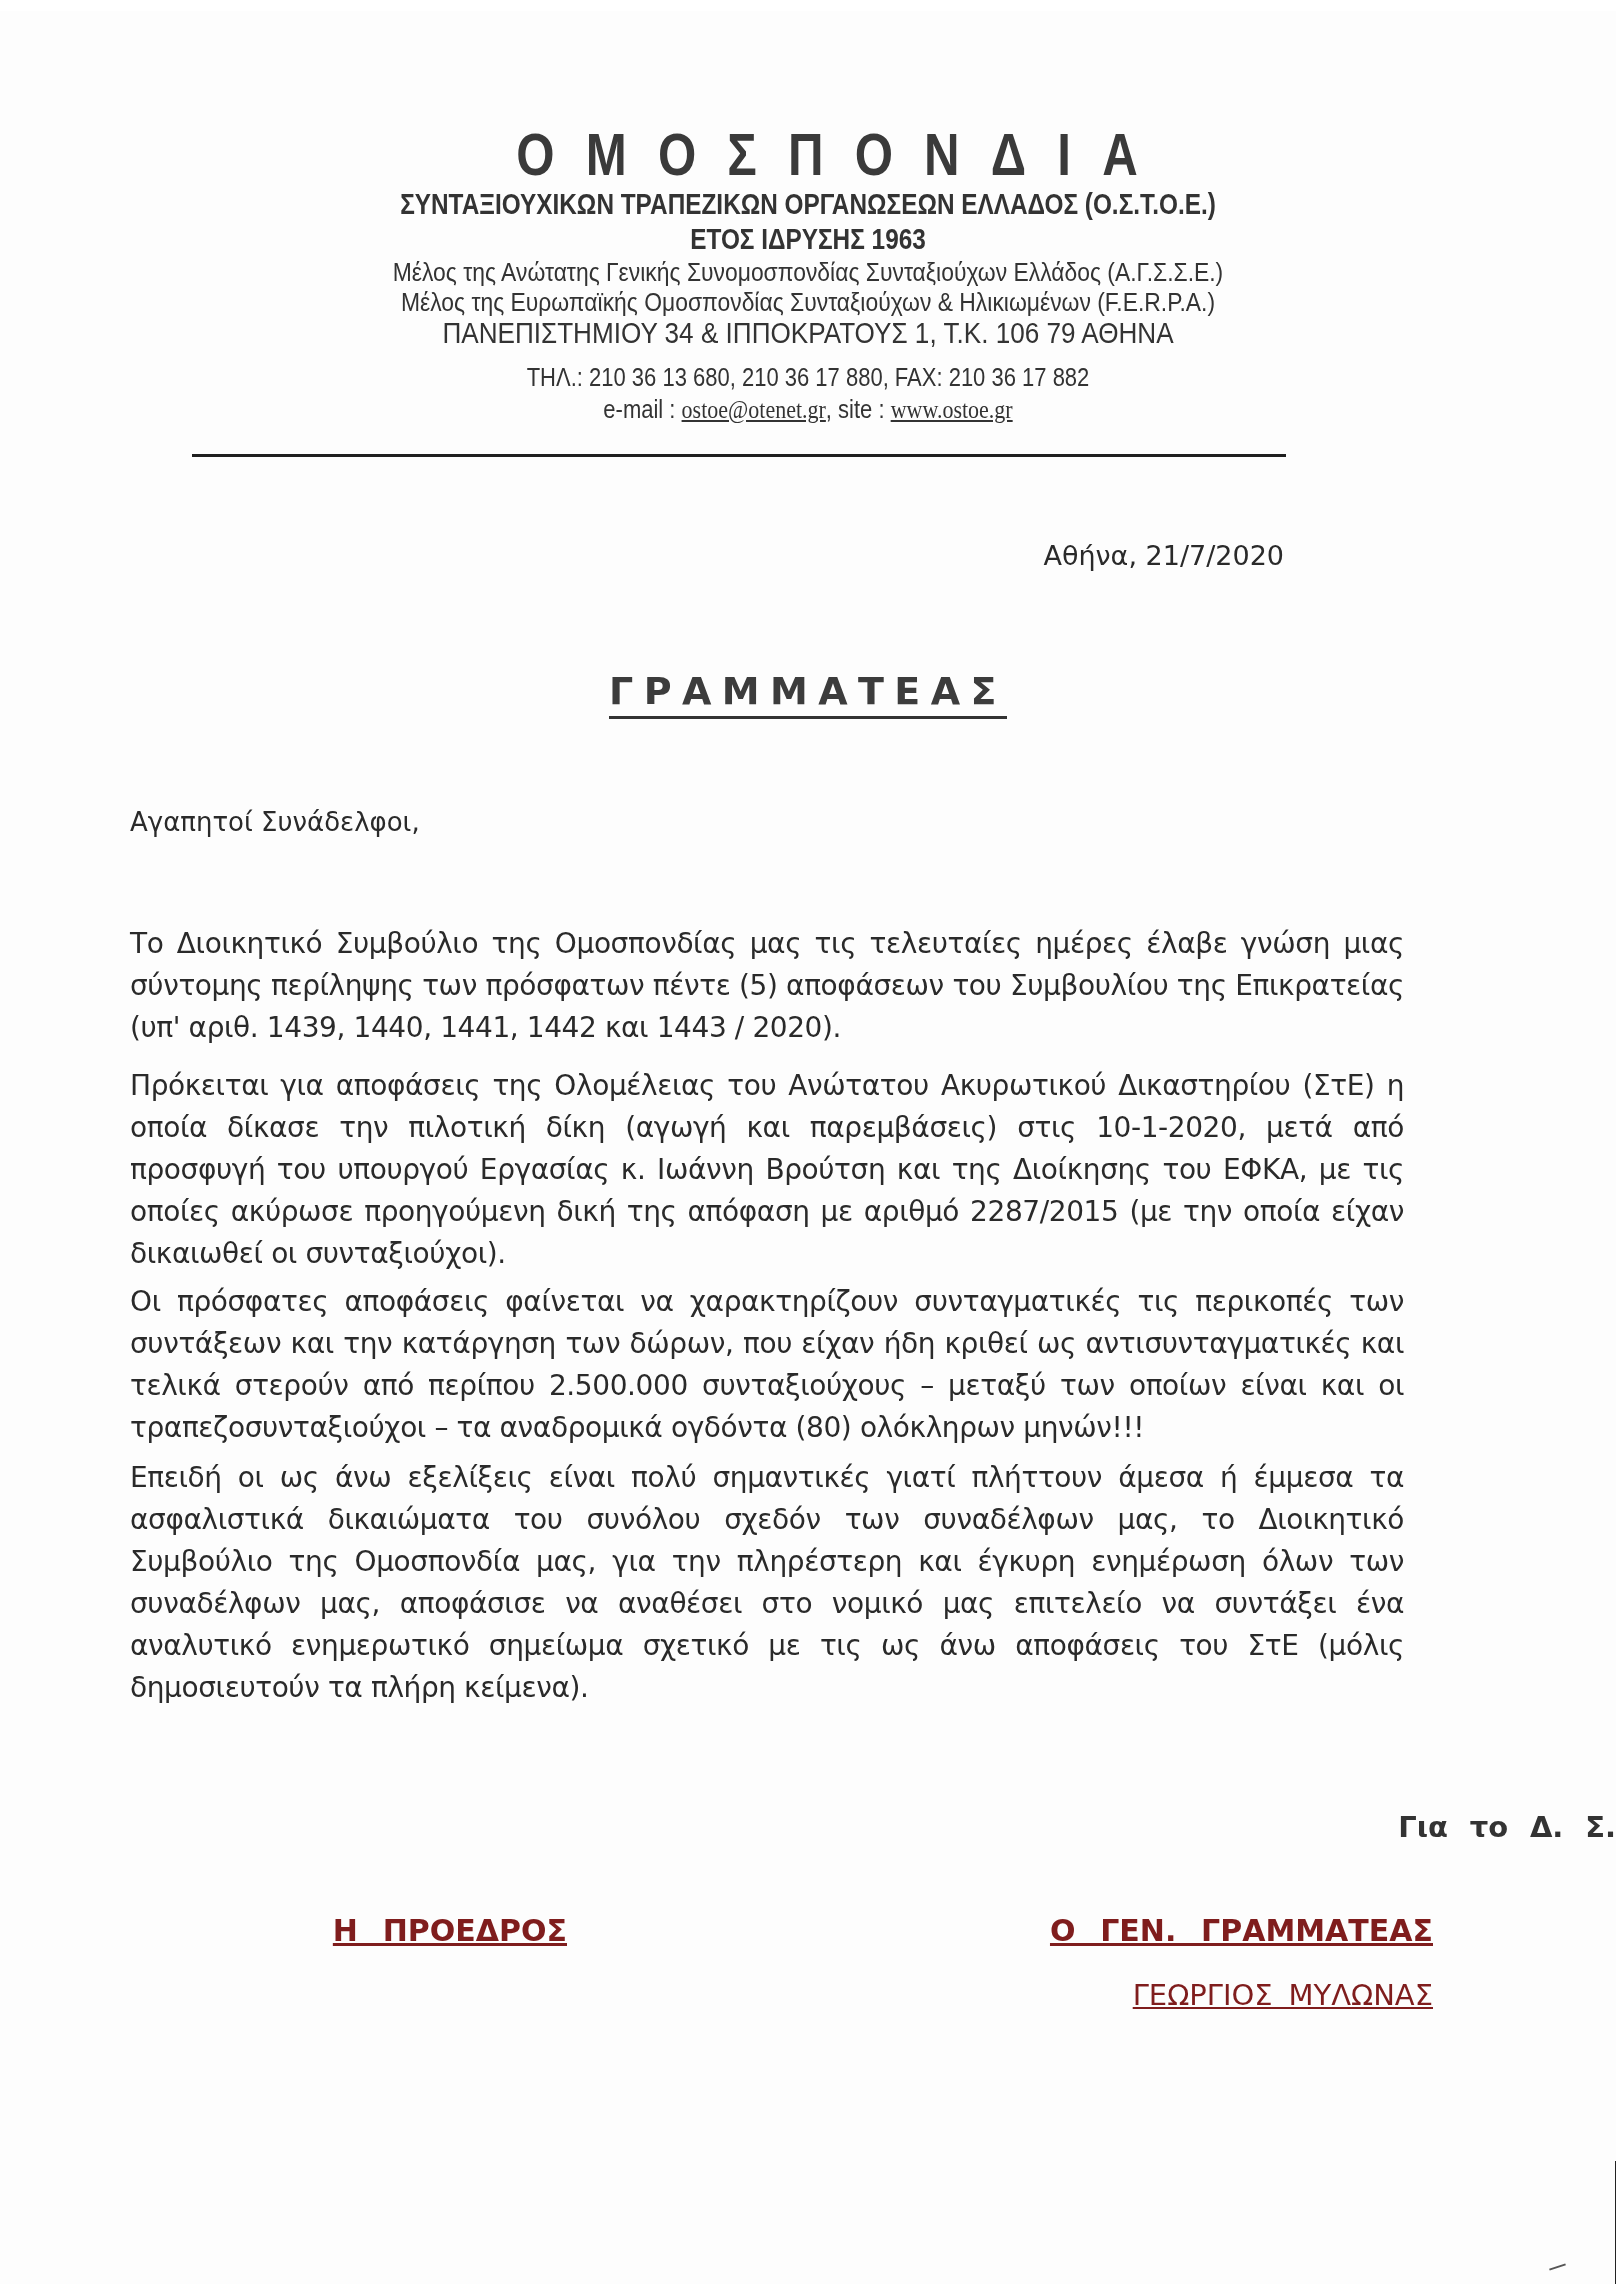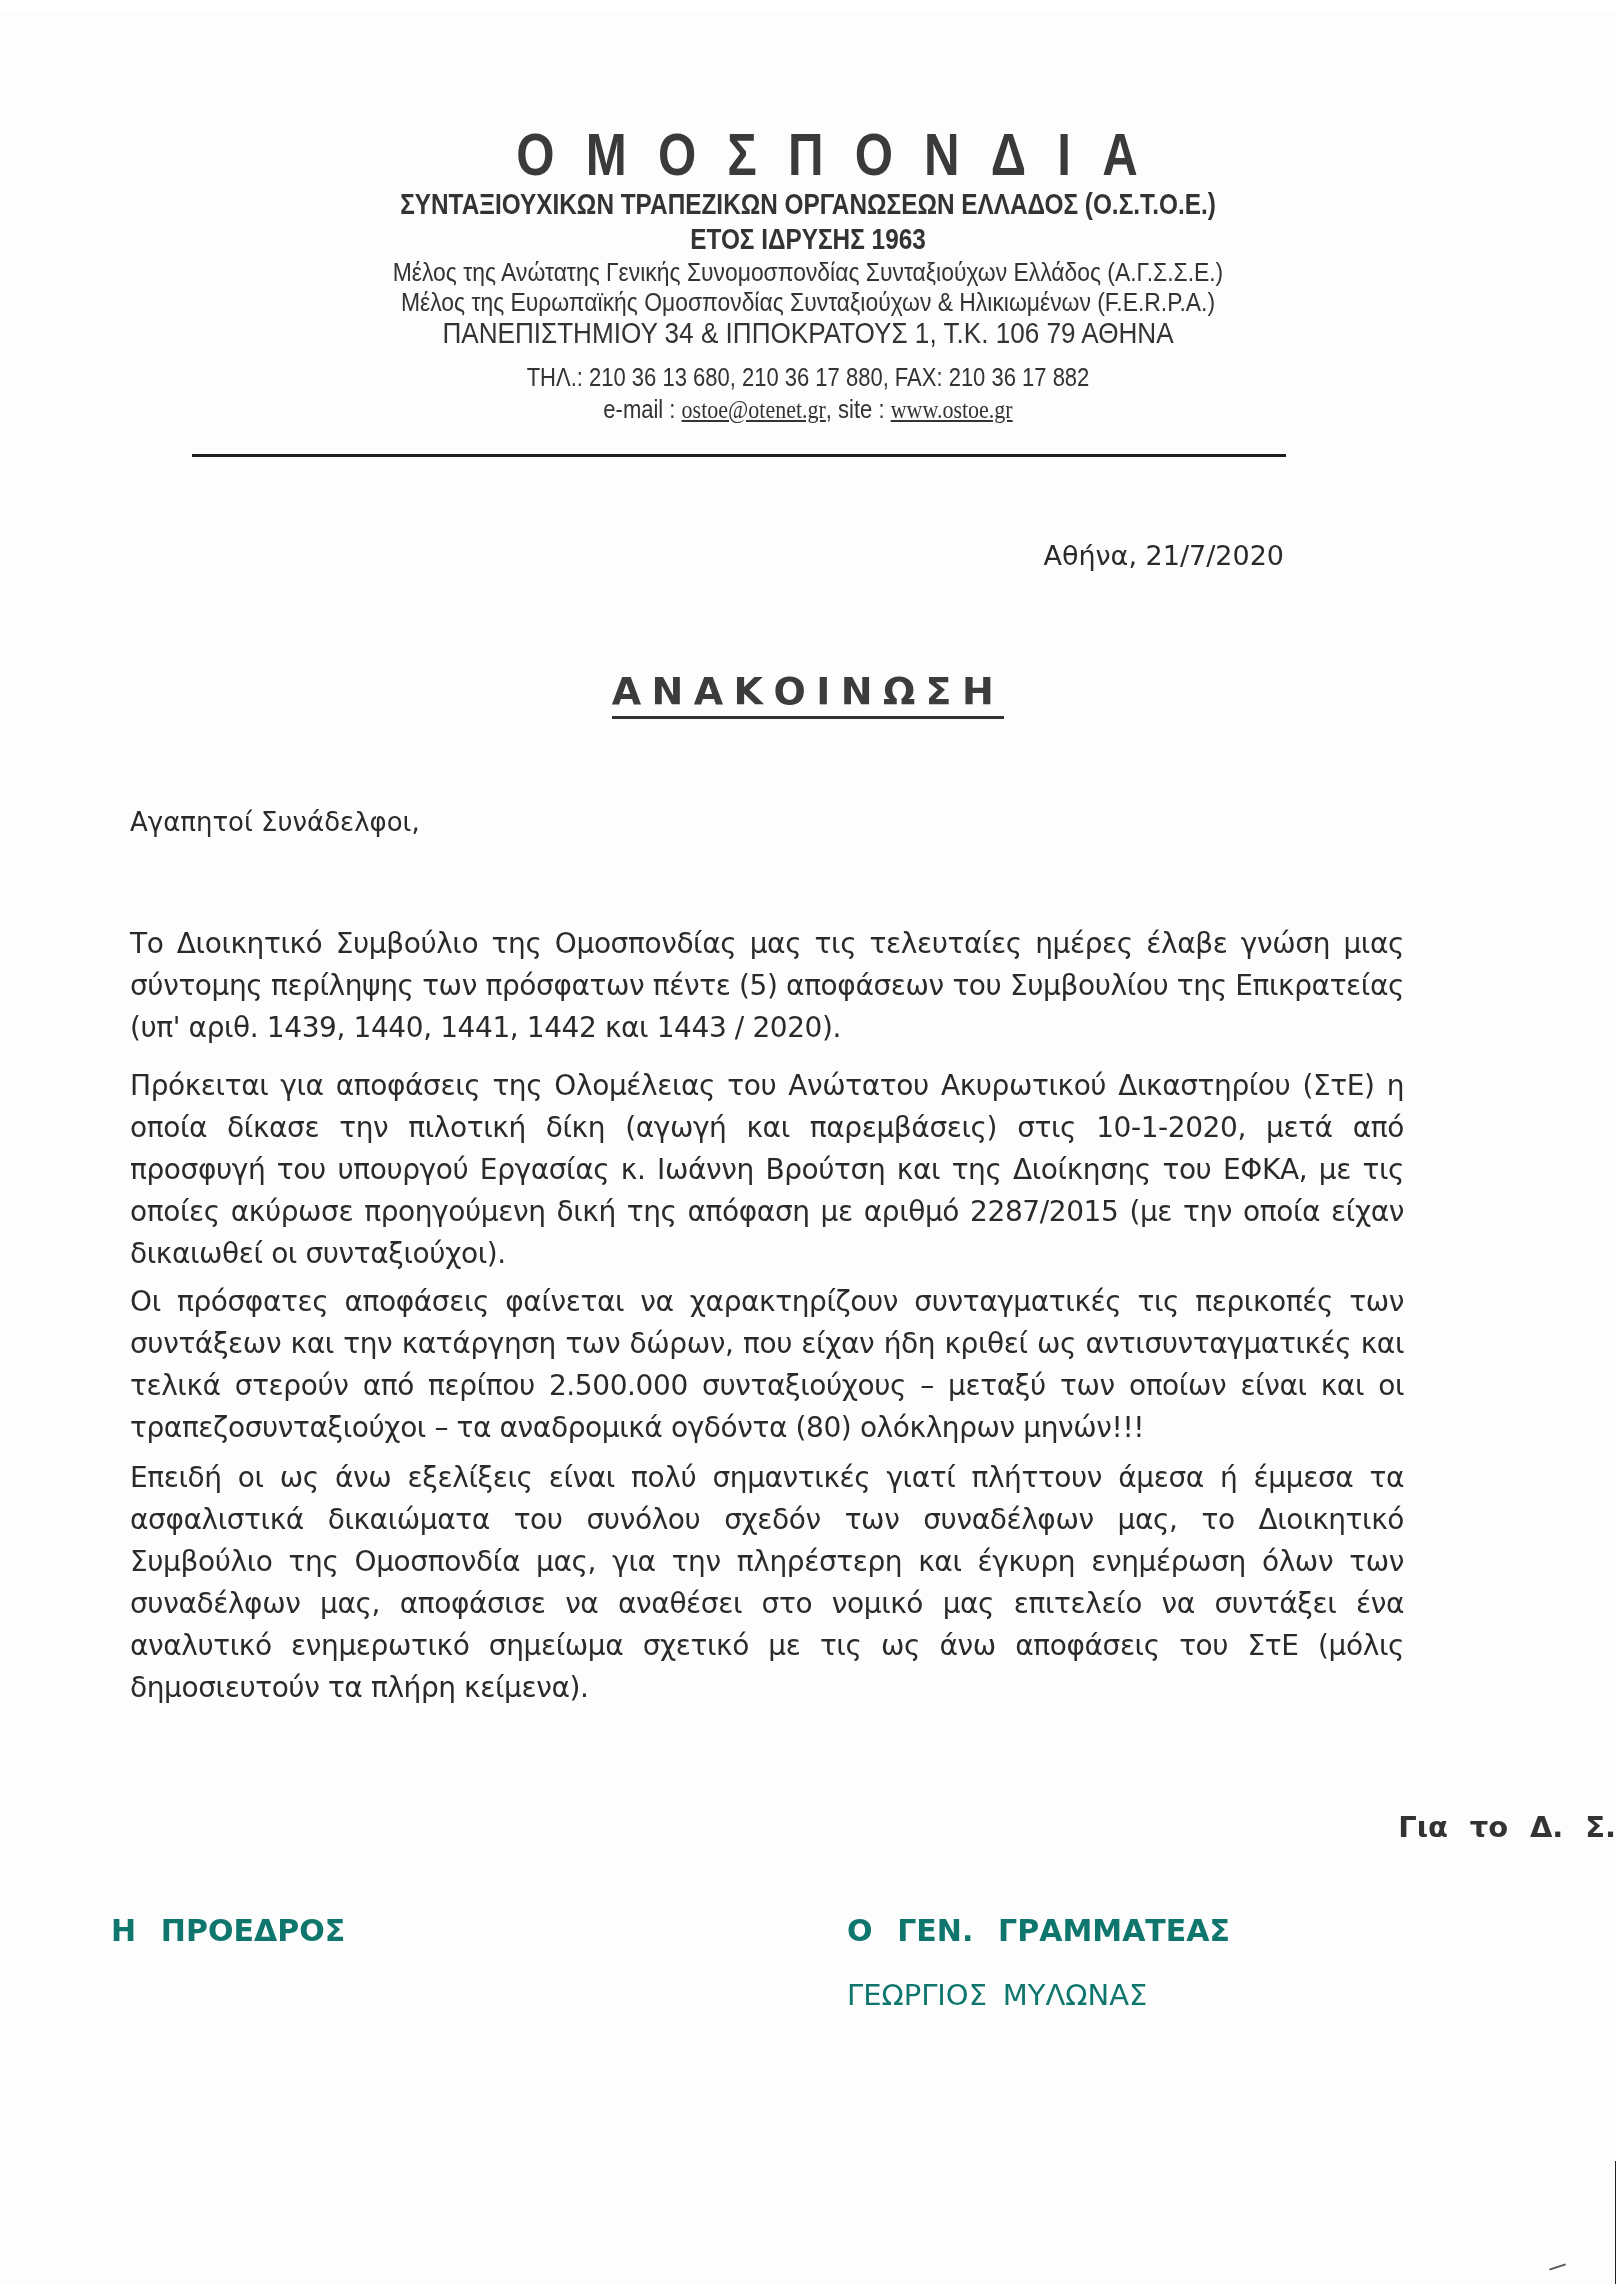--- a/index.html
+++ b/index.html
@@ -26,21 +26,21 @@
   .greeting { position: absolute; left: 130px; top: 796px; font-family: "DejaVu Sans", sans-serif; font-size: 26px; color: #2a2a2a; }
 
   .body { position: absolute; left: 130px; width: 1274px; font-family: "DejaVu Sans", sans-serif; font-size: 28px; line-height: 42px; text-align: justify; color: #2a2a2a; letter-spacing: -0.4px; }
   .p1 { top: 912px; }
   .p2 { top: 1054px; }
   .p3 { top: 1270px; }
   .p4 { top: 1446px; }
 
   
   .sig-for { position: absolute; left: 0; width: 1616px; top: 1799px; text-align: right; font-family: "DejaVu Sans", sans-serif; font-weight: bold; font-size: 29px; color: #333; word-spacing: 11.7px; }
-  .sig-col { position: absolute; width: 586px; text-align: left; font-family: "DejaVu Sans", sans-serif; color: #0f766e; }
+  .sig-col { position: absolute; width: 586px; text-align: right; font-family: "DejaVu Sans", sans-serif; color: #7f1d1d; text-decoration: underline; }
   .sig-left { left: 150px; }
   .sig-right { left: 847px; }
   .sig-role { top: 1902px; font-size: 30px; font-weight: bold; word-spacing: 14.3px; }
   .sig-name { top: 1967px; font-size: 29px; word-spacing: 6.5px; }
   .sig-left.sig-role { left: 111px; width: 456px; }
 
   .scan-mark { position: absolute; left: 1549px; top: 2255px; width: 17px; height: 2px; background: #555; transform: rotate(-18deg); }
   .scan-edge { position: absolute; left: 1615px; top: 2150px; width: 1.3px; height: 134px; background: #222; }
 </style>
 </head>
@@ -58,21 +58,21 @@
   <div class="lh lh-email">
     <span>e-mail :</span>
     <span class="lnk">ostoe@otenet.gr</span><span>, site :</span>
     <span class="lnk">www.ostoe.gr</span>
   </div>
   <div class="rule"></div>
 
   <div class="date">Αθήνα, 21/7/2020</div>
 
   <div class="heading">
-    <span>ΑΝΑΚΟΙΝΩΣΗ</span>
+    <span>ΓΡΑΜΜΑΤΕΑΣ</span>
   </div>
 
   <div class="greeting">Αγαπητοί Συνάδελφοι,</div>
 
   <div class="body p1">Το Διοικητικό Συμβούλιο της Ομοσπονδίας μας τις τελευταίες ημέρες έλαβε γνώση μιας σύντομης περίληψης των πρόσφατων πέντε (5) αποφάσεων του Συμβουλίου της Επικρατείας (υπ' αριθ. 1439, 1440, 1441, 1442 και 1443 / 2020).</div>
   <div class="body p2">Πρόκειται για αποφάσεις της Ολομέλειας του Ανώτατου Ακυρωτικού Δικαστηρίου (ΣτΕ) η οποία δίκασε την πιλοτική δίκη (αγωγή και παρεμβάσεις) στις 10-1-2020, μετά από προσφυγή του υπουργού Εργασίας κ. Ιωάννη Βρούτση και της Διοίκησης του ΕΦΚΑ, με τις οποίες ακύρωσε προηγούμενη δική της απόφαση με αριθμό 2287/2015 (με την οποία είχαν δικαιωθεί οι συνταξιούχοι).</div>
   <div class="body p3">Οι πρόσφατες αποφάσεις φαίνεται να χαρακτηρίζουν συνταγματικές τις περικοπές των συντάξεων και την κατάργηση των δώρων, που είχαν ήδη κριθεί ως αντισυνταγματικές και τελικά στερούν από περίπου 2.500.000 συνταξιούχους – μεταξύ των οποίων είναι και οι τραπεζοσυνταξιούχοι – τα αναδρομικά ογδόντα (80) ολόκληρων μηνών!!!</div>
   <div class="body p4">Επειδή οι ως άνω εξελίξεις είναι πολύ σημαντικές γιατί πλήττουν άμεσα ή έμμεσα τα ασφαλιστικά δικαιώματα του συνόλου σχεδόν των συναδέλφων μας, το Διοικητικό Συμβούλιο της Ομοσπονδία μας, για την πληρέστερη και έγκυρη ενημέρωση όλων των συναδέλφων μας, αποφάσισε να αναθέσει στο νομικό μας επιτελείο να συντάξει ένα αναλυτικό ενημερωτικό σημείωμα σχετικό με τις ως άνω αποφάσεις του ΣτΕ (μόλις δημοσιευτούν τα πλήρη κείμενα).</div>
 
   <div class="sig-for">Για το Δ. Σ.</div>

